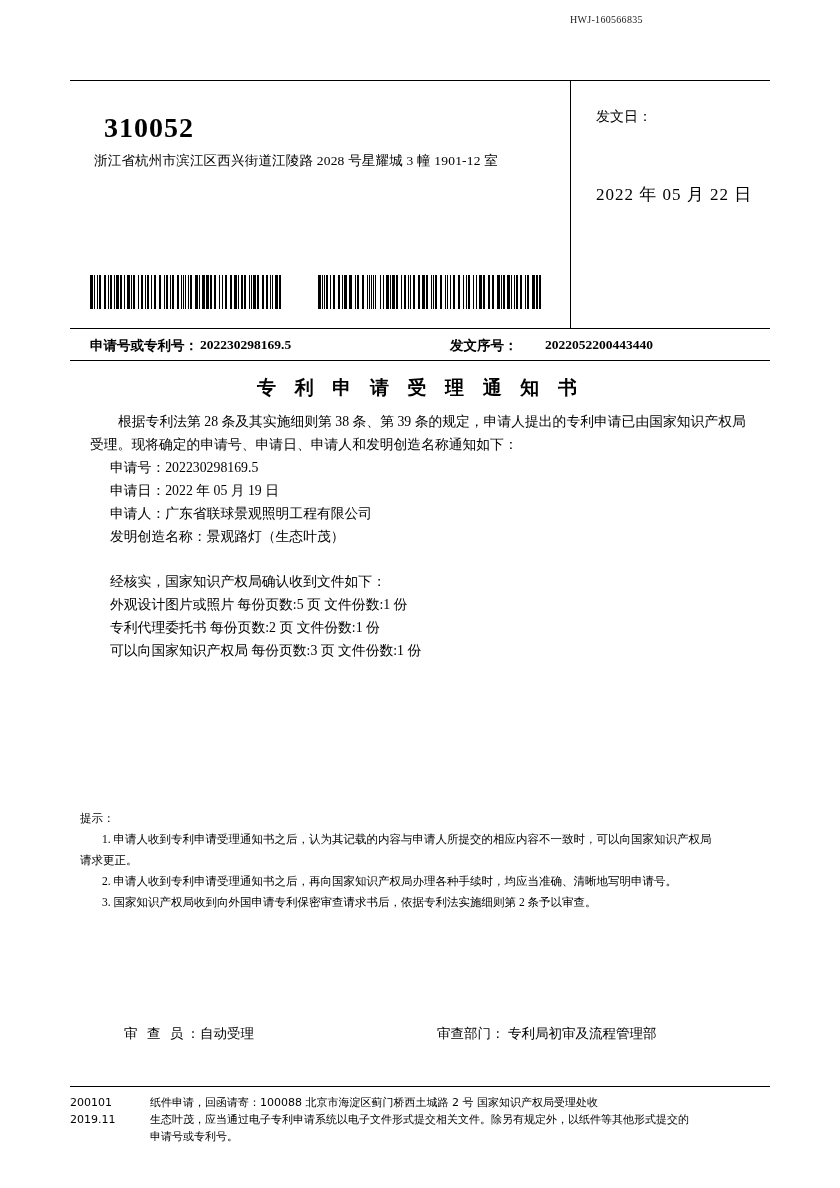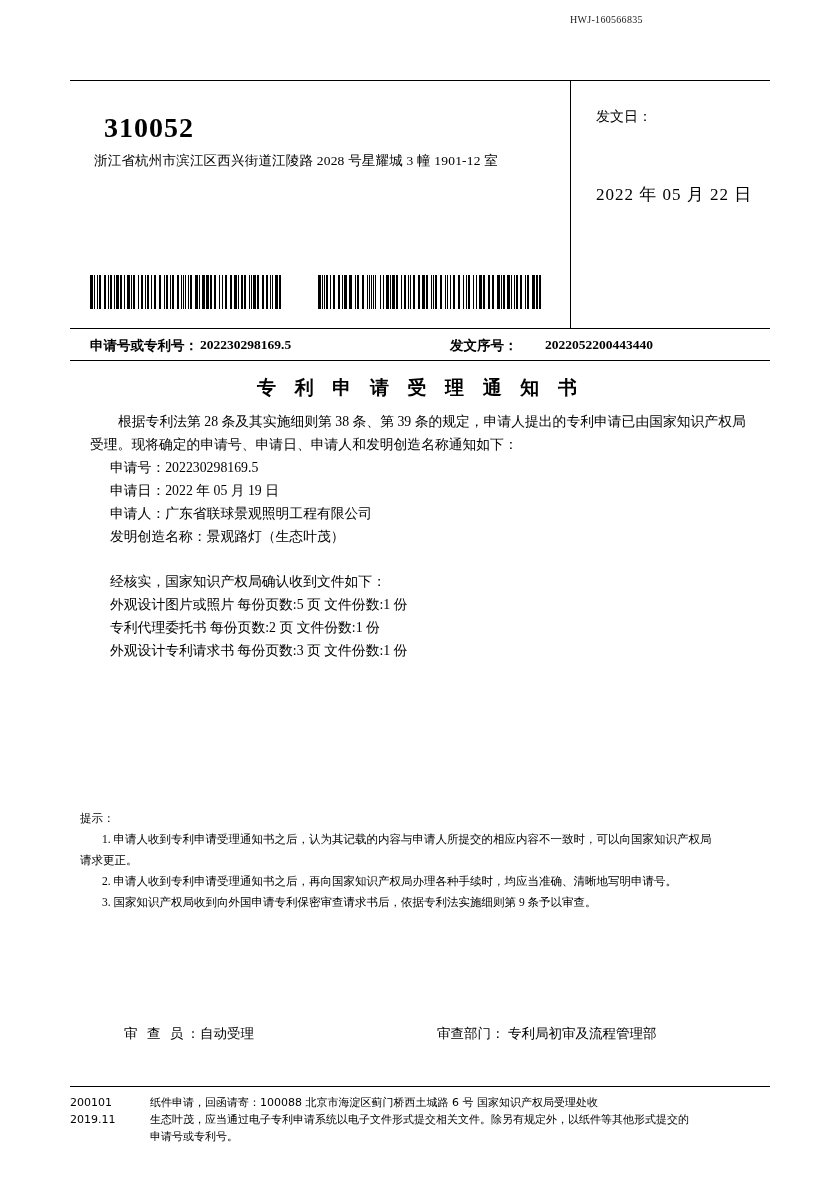--- a/index.html
+++ b/index.html
@@ -287,42 +287,42 @@
     <div class="para-indent">根据专利法第 28 条及其实施细则第 38 条、第 39 条的规定，申请人提出的专利申请已由国家知识产权局</div>
     <div>受理。现将确定的申请号、申请日、申请人和发明创造名称通知如下：</div>
     <div class="field-line">申请号：202230298169.5</div>
     <div class="field-line">申请日：2022 年 05 月 19 日</div>
     <div class="field-line">申请人：广东省联球景观照明工程有限公司</div>
     <div class="field-line">发明创造名称：景观路灯（生态叶茂）</div>
     <div class="gap"></div>
     <div class="field-line">经核实，国家知识产权局确认收到文件如下：</div>
     <div class="field-line">外观设计图片或照片  每份页数:5 页  文件份数:1 份</div>
     <div class="field-line">专利代理委托书  每份页数:2 页  文件份数:1 份</div>
-    <div class="field-line">外观设计专利请求书  每份页数:3 页  文件份数:1 份</div>
+    <div class="field-line">可以向国家知识产权局  每份页数:3 页  文件份数:1 份</div>
   </div>
 
   <div class="tips-block">
     <div class="tips-title">提示：</div>
     <div class="tip-item">1. 申请人收到专利申请受理通知书之后，认为其记载的内容与申请人所提交的相应内容不一致时，可以向国家知识产权局</div>
     <div class="tip-cont">请求更正。</div>
     <div class="tip-item">2. 申请人收到专利申请受理通知书之后，再向国家知识产权局办理各种手续时，均应当准确、清晰地写明申请号。</div>
-    <div class="tip-item">3. 国家知识产权局收到向外国申请专利保密审查请求书后，依据专利法实施细则第 9 条予以审查。</div>
+    <div class="tip-item">3. 国家知识产权局收到向外国申请专利保密审查请求书后，依据专利法实施细则第 2 条予以审查。</div>
   </div>
 
   <div class="examiner-label">审 查 员：</div>
   <div class="examiner-value">自动受理</div>
   <div class="dept-label">审查部门：</div>
   <div class="dept-value">专利局初审及流程管理部</div>
 
   <div class="rule rule-foot"></div>
 
   <div class="footer">
     <div class="footer-row">
       <span class="f-code">200101</span>
-      <span class="f-text" style="display:block">纸件申请，回函请寄：100088 北京市海淀区蓟门桥西土城路 6 号  国家知识产权局受理处收</span>
+      <span class="f-text" style="display:block">纸件申请，回函请寄：100088 北京市海淀区蓟门桥西土城路 2 号  国家知识产权局受理处收</span>
     </div>
     <div class="footer-row">
       <span class="f-code">2019.11</span>
       <span class="f-text" style="display:block">生态叶茂，应当通过电子专利申请系统以电子文件形式提交相关文件。除另有规定外，以纸件等其他形式提交的</span>
     </div>
     <div class="footer-row">
       <span class="f-text" style="display:block">申请号或专利号。</span>
     </div>
   </div>
 

